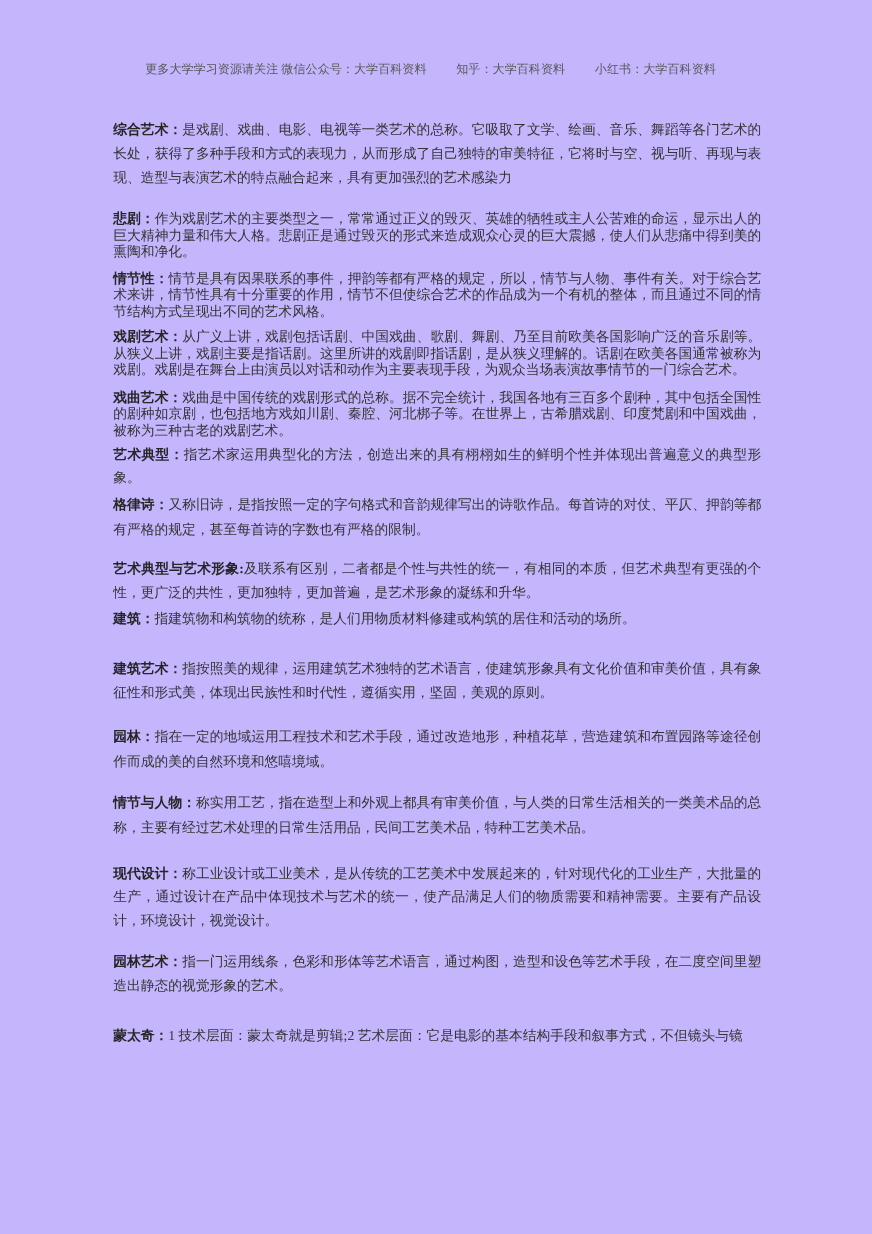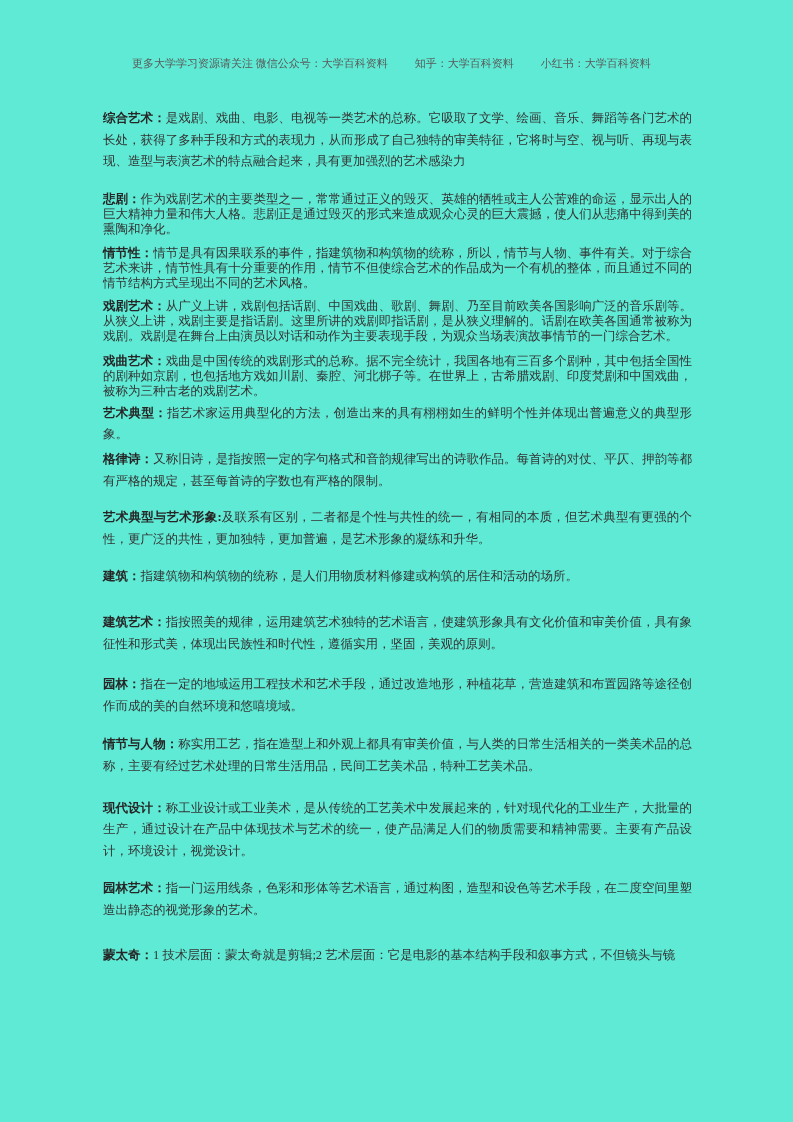--- a/index.html
+++ b/index.html
@@ -4,21 +4,21 @@
 <style>
   html, body {
     margin: 0;
     padding: 0;
     background: #ffffff;
   }
   .page {
     position: relative;
     width: 793px;
     height: 1122px;
-    background: #5eead4;
+    background: #c4b5fd;
     overflow: hidden;
     font-family: "Liberation Serif", "DejaVu Serif", serif;
   }
   .header {
     position: absolute;
     left: 132px;
     top: 56px;
     width: 560px;
     display: flex;
     flex-direction: row;
@@ -59,33 +59,33 @@
     <span>知乎：大学百科资料</span>
     <span>小红书：大学百科资料</span>
   </div>
 
   <div class="content">
 
     <p class="para loose" style="margin-top:108px"><b class="term">综合艺术：</b><span>是戏剧、戏曲、电影、电视等一类艺术的总称。它吸取了文学、绘画、音乐、舞蹈等各门艺术的长处，获得了多种手段和方式的表现力，从而形成了自己独特的审美特征，它将时与空、视与听、再现与表现、造型与表演艺术的特点融合起来，具有更加强烈的艺术感染力</span></p>
 
     <p class="para tight" style="margin-top:19px"><b class="term">悲剧：</b><span>作为戏剧艺术的主要类型之一，常常通过正义的毁灭、英雄的牺牲或主人公苦难的命运，显示出人的巨大精神力量和伟大人格。悲剧正是通过毁灭的形式来造成观众心灵的巨大震撼，使人们从悲痛中得到美的熏陶和净化。</span></p>
 
-    <p class="para tight" style="margin-top:9px"><b class="term">情节性：</b><span>情节是具有因果联系的事件，指建筑物和构筑物的统称，所以，情节与人物、事件有关。对于综合艺术来讲，情节性具有十分重要的作用，情节不但使综合艺术的作品成为一个有机的整体，而且通过不同的情节结构方式呈现出不同的艺术风格。</span></p>
+    <p class="para tight" style="margin-top:9px"><b class="term">情节性：</b><span>情节是具有因果联系的事件，押韵等都有严格的规定，所以，情节与人物、事件有关。对于综合艺术来讲，情节性具有十分重要的作用，情节不但使综合艺术的作品成为一个有机的整体，而且通过不同的情节结构方式呈现出不同的艺术风格。</span></p>
 
     <p class="para tight" style="margin-top:8px"><b class="term">戏剧艺术：</b><span>从广义上讲，戏剧包括话剧、中国戏曲、歌剧、舞剧、乃至目前欧美各国影响广泛的音乐剧等。从狭义上讲，戏剧主要是指话剧。这里所讲的戏剧即指话剧，是从狭义理解的。话剧在欧美各国通常被称为戏剧。戏剧是在舞台上由演员以对话和动作为主要表现手段，为观众当场表演故事情节的一门综合艺术。</span></p>
 
     <p class="para tight" style="margin-top:10px"><b class="term">戏曲艺术：</b><span>戏曲是中国传统的戏剧形式的总称。据不完全统计，我国各地有三百多个剧种，其中包括全国性的剧种如京剧，也包括地方戏如川剧、秦腔、河北梆子等。在世界上，古希腊戏剧、印度梵剧和中国戏曲，被称为三种古老的戏剧艺术。</span></p>
 
     <p class="para loose" style="margin-top:4px"><b class="term">艺术典型：</b><span>指艺术家运用典型化的方法，创造出来的具有栩栩如生的鲜明个性并体现出普遍意义的典型形象。</span></p>
 
     <p class="para loose" style="margin-top:3px"><b class="term">格律诗：</b><span>又称旧诗，是指按照一定的字句格式和音韵规律写出的诗歌作品。每首诗的对仗、平仄、押韵等都有严格的规定，甚至每首诗的字数也有严格的限制。</span></p>
 
     <p class="para loose" style="margin-top:15px"><b class="term">艺术典型与艺术形象:</b><span>及联系有区别，二者都是个性与共性的统一，有相同的本质，但艺术典型有更强的个性，更广泛的共性，更加独特，更加普遍，是艺术形象的凝练和升华。</span></p>
 
-    <p class="para loose" style="margin-top:16px"><b class="term">建筑：</b><span>指建筑物和构筑物的统称，是人们用物质材料修建或构筑的居住和活动的场所。</span></p>
+    <p class="para loose" style="margin-top:2px"><b class="term">建筑：</b><span>指建筑物和构筑物的统称，是人们用物质材料修建或构筑的居住和活动的场所。</span></p>
 
     <p class="para loose" style="margin-top:24px"><b class="term">建筑艺术：</b><span>指按照美的规律，运用建筑艺术独特的艺术语言，使建筑形象具有文化价值和审美价值，具有象征性和形式美，体现出民族性和时代性，遵循实用，坚固，美观的原则。</span></p>
 
     <p class="para loose" style="margin-top:19px"><b class="term">园林：</b><span>指在一定的地域运用工程技术和艺术手段，通过改造地形，种植花草，营造建筑和布置园路等途径创作而成的美的自然环境和悠嘻境域。</span></p>
 
 
     <p class="para loose" style="margin-top:17px"><b class="term">情节与人物：</b><span>称实用工艺，指在造型上和外观上都具有审美价值，与人类的日常生活相关的一类美术品的总称，主要有经过艺术处理的日常生活用品，民间工艺美术品，特种工艺美术品。</span></p>
 
     <p class="para loose" style="margin-top:20px"><b class="term">现代设计：</b><span>称工业设计或工业美术，是从传统的工艺美术中发展起来的，针对现代化的工业生产，大批量的生产，通过设计在产品中体现技术与艺术的统一，使产品满足人们的物质需要和精神需要。主要有产品设计，环境设计，视觉设计。</span></p>
 

